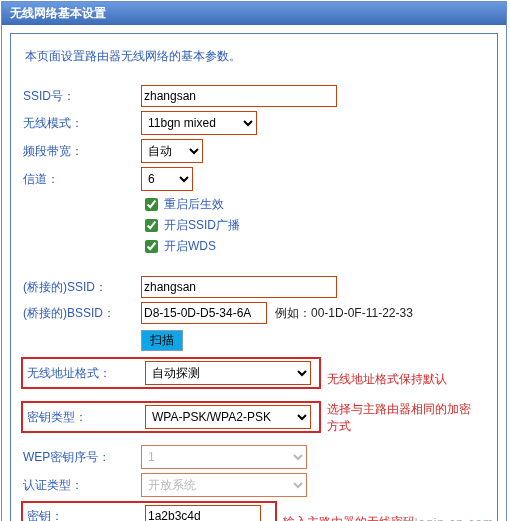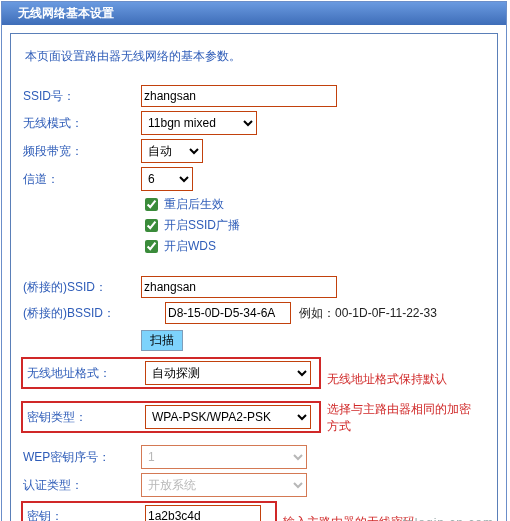--- a/index.html
+++ b/index.html
@@ -1,28 +1,28 @@
 <!DOCTYPE html>
 <html><head>
 <meta charset="utf-8">
 <style>
 body{margin:0;font-family:"Microsoft YaHei",SimSun,Arial,sans-serif;font-size:12px;background:#fff}
 .panel{border:1px solid #6b8ec9;margin:1px;width:506px;box-sizing:border-box}
-.hdr{background:#4a7bc4;background:linear-gradient(#6a9ae0,#3e6db8);color:#fff;padding:3px 16px;font-weight:bold}
+.hdr{background:#4a7bc4;background:linear-gradient(#6a9ae0,#3e6db8);color:#fff;padding:3px 8px;font-weight:bold}
 .inner{border:1px solid #5a7fb8;margin:8px;padding:8px 10px;box-sizing:border-box}
 .intro{color:#2e5cb8;margin:6px 4px 20px 4px}
 .row{display:flex;align-items:center;margin-bottom:4px}
 .lbl{color:#2e5cb8;width:118px;flex:none;padding-left:2px}
 .val input[type=text],.val select{border:1px solid #c2410c;font-size:12px;padding:1px 2px;height:18px;box-sizing:content-box;background:#fff}
 .val input[type=text]{width:190px}
 .val select{height:20px}
 .ck{display:flex;align-items:center;margin-left:120px;margin-bottom:2px;color:#2e5cb8}
 .ck input{margin-right:6px;accent-color:#3a8b3a}
 .example{color:#222;margin-left:8px}
-.scanbtn{border:1px solid #7f9db9;background:#7dd3fc;padding:1px 8px;font-size:12px;margin-left:120px;margin-top:2px;margin-bottom:6px}
+.scanbtn{border:1px solid #7f9db9;background:#0ea5e9;padding:1px 8px;font-size:12px;margin-left:120px;margin-top:2px;margin-bottom:6px}
 .box{border:2px solid #d02828;padding:2px 2px;margin-bottom:12px}
 .rednote{color:#d02828;margin-left:6px}
 .final{color:#d02828;margin:6px 2px}
 .final u{text-decoration:underline}
 .wm{position:absolute;right:16px;top:516px;color:#9aa;letter-spacing:1px;font-size:12px}
 .spacer{height:18px}
 </style>
 </head>
 <body>
 
@@ -62,21 +62,21 @@
       </div>
 
     <div class="spacer"></div>
 
     <div class="row">
       <div class="lbl">(桥接的)SSID：</div>
       <div class="val"><input type="text" value="zhangsan" style=""></div>
     </div>
     <div class="row">
       <div class="lbl">(桥接的)BSSID：</div>
-      <div class="val"><input type="text" style="width: 120px; margin-left: 24px;" value="D8-15-0D-D5-34-6A"></div>
+      <div class="val"><input type="text" style="width: 120px;" value="D8-15-0D-D5-34-6A"></div>
       <span class="example">例如：00-1D-0F-11-22-33</span>
     </div>
     <button class="scanbtn">扫描</button>
 
     <div style="display:flex;align-items:center">
       <div class="box" style="flex:none;width:292px">
         <div class="row" style="margin-bottom:0">
           <div class="lbl">无线地址格式：</div>
           <div class="val"><select style="width:160px"><option>自动探测</option></select></div>
         </div>

